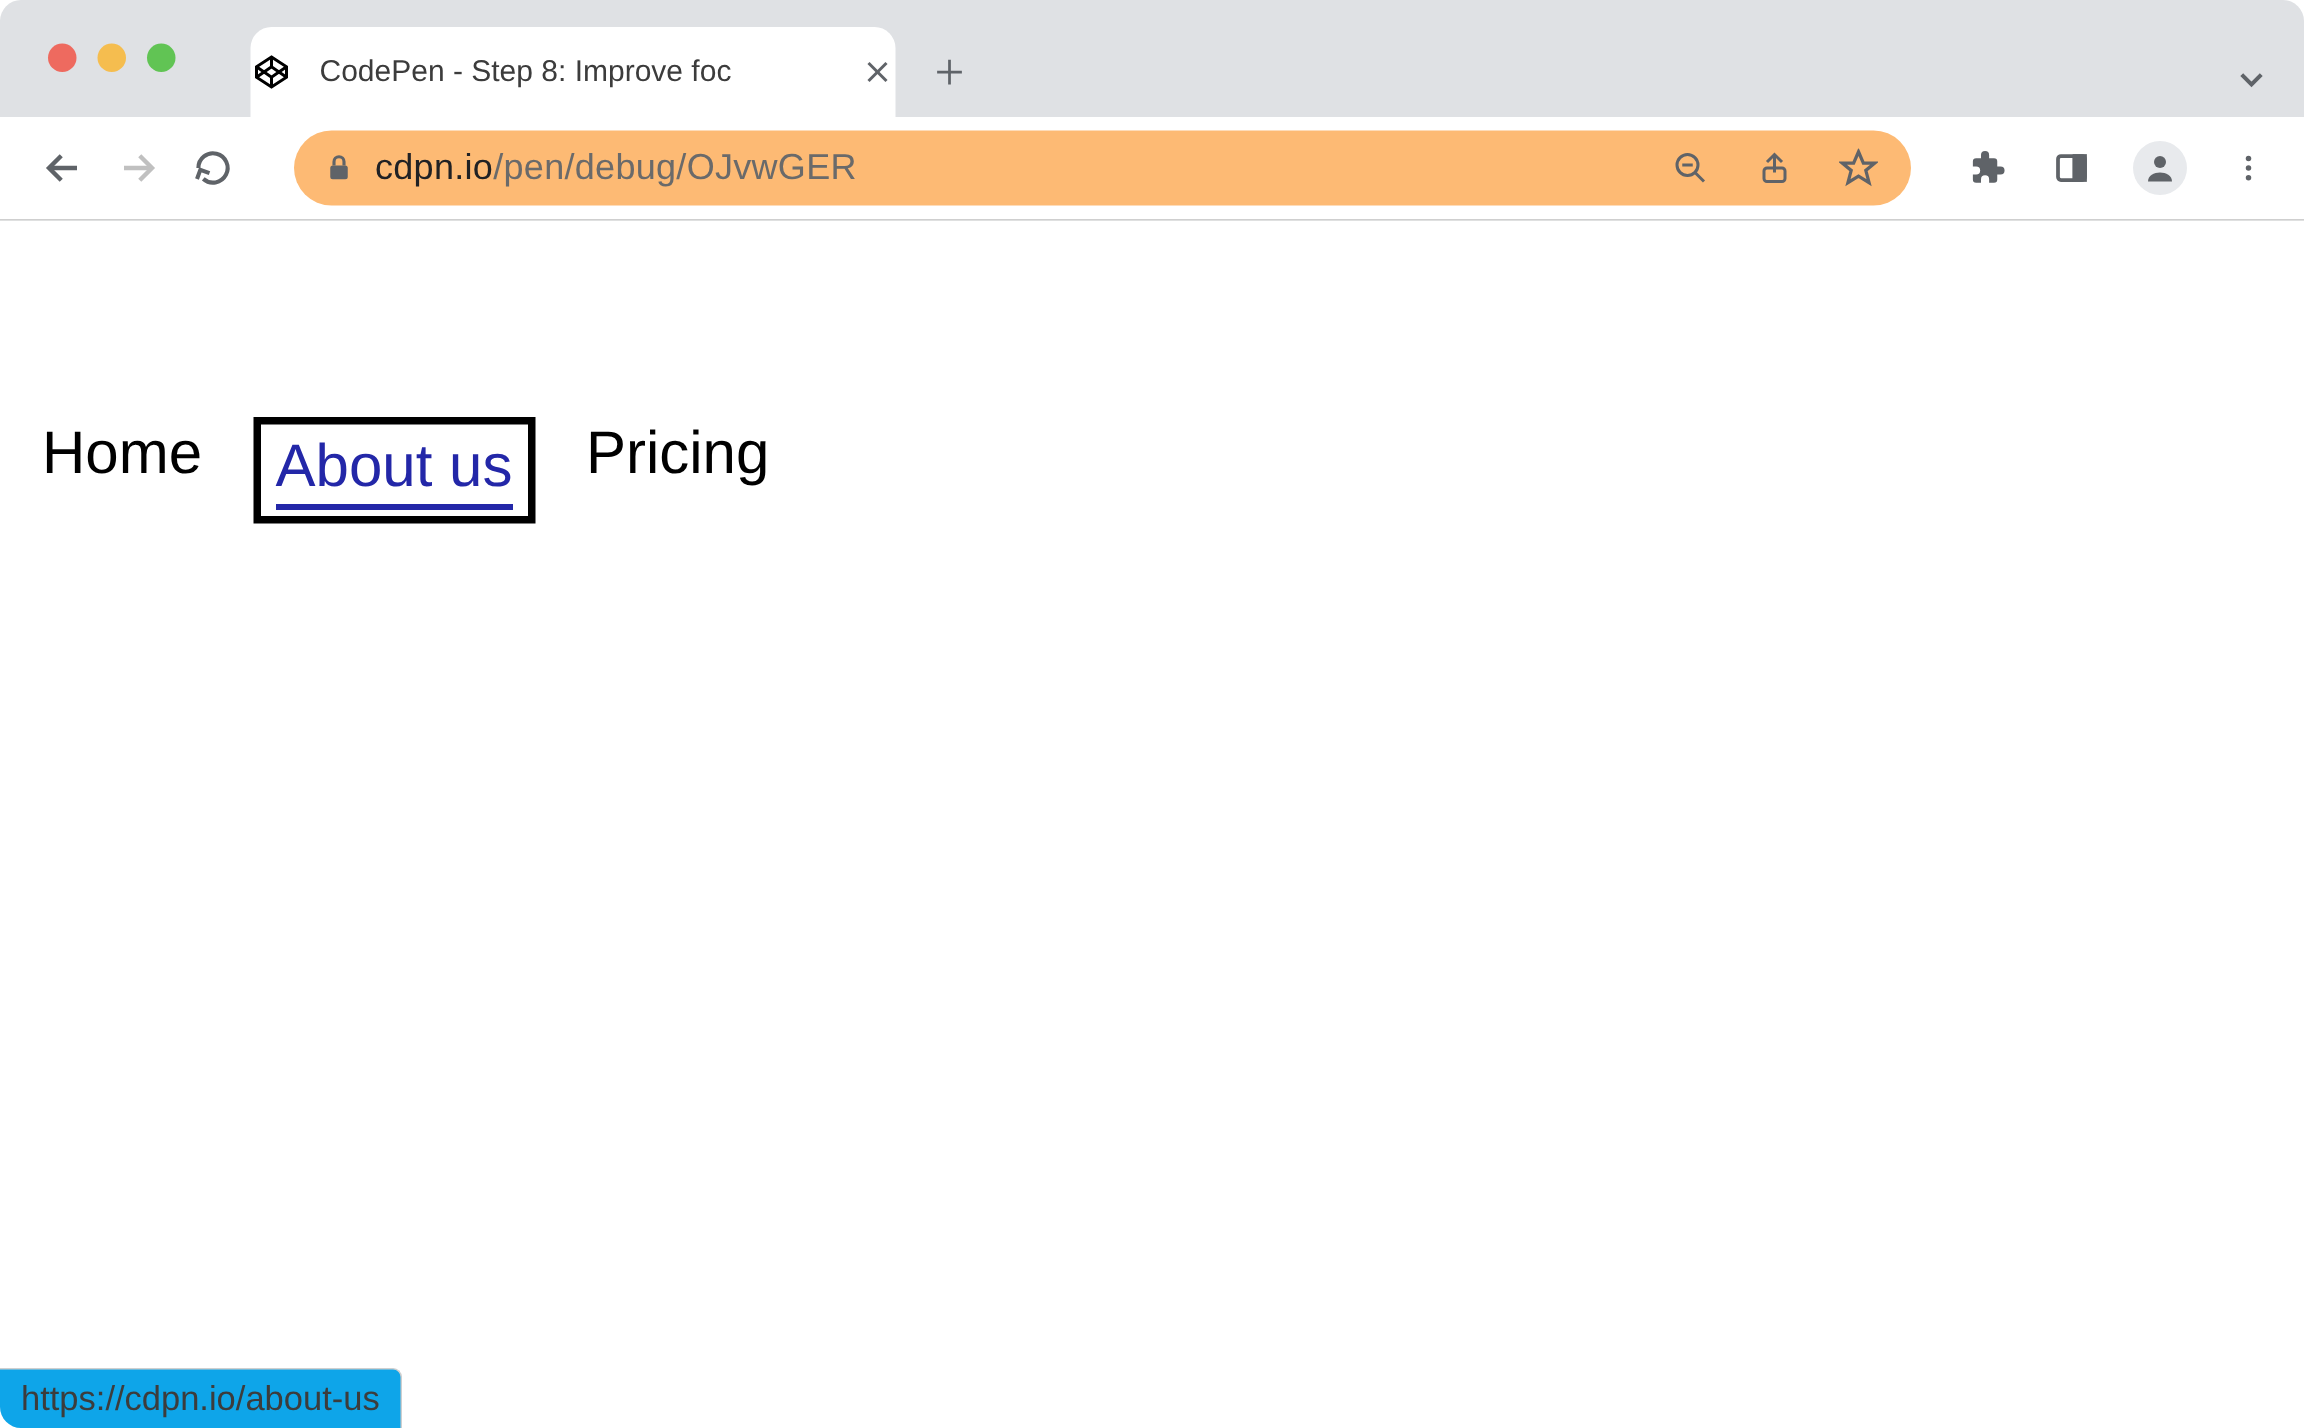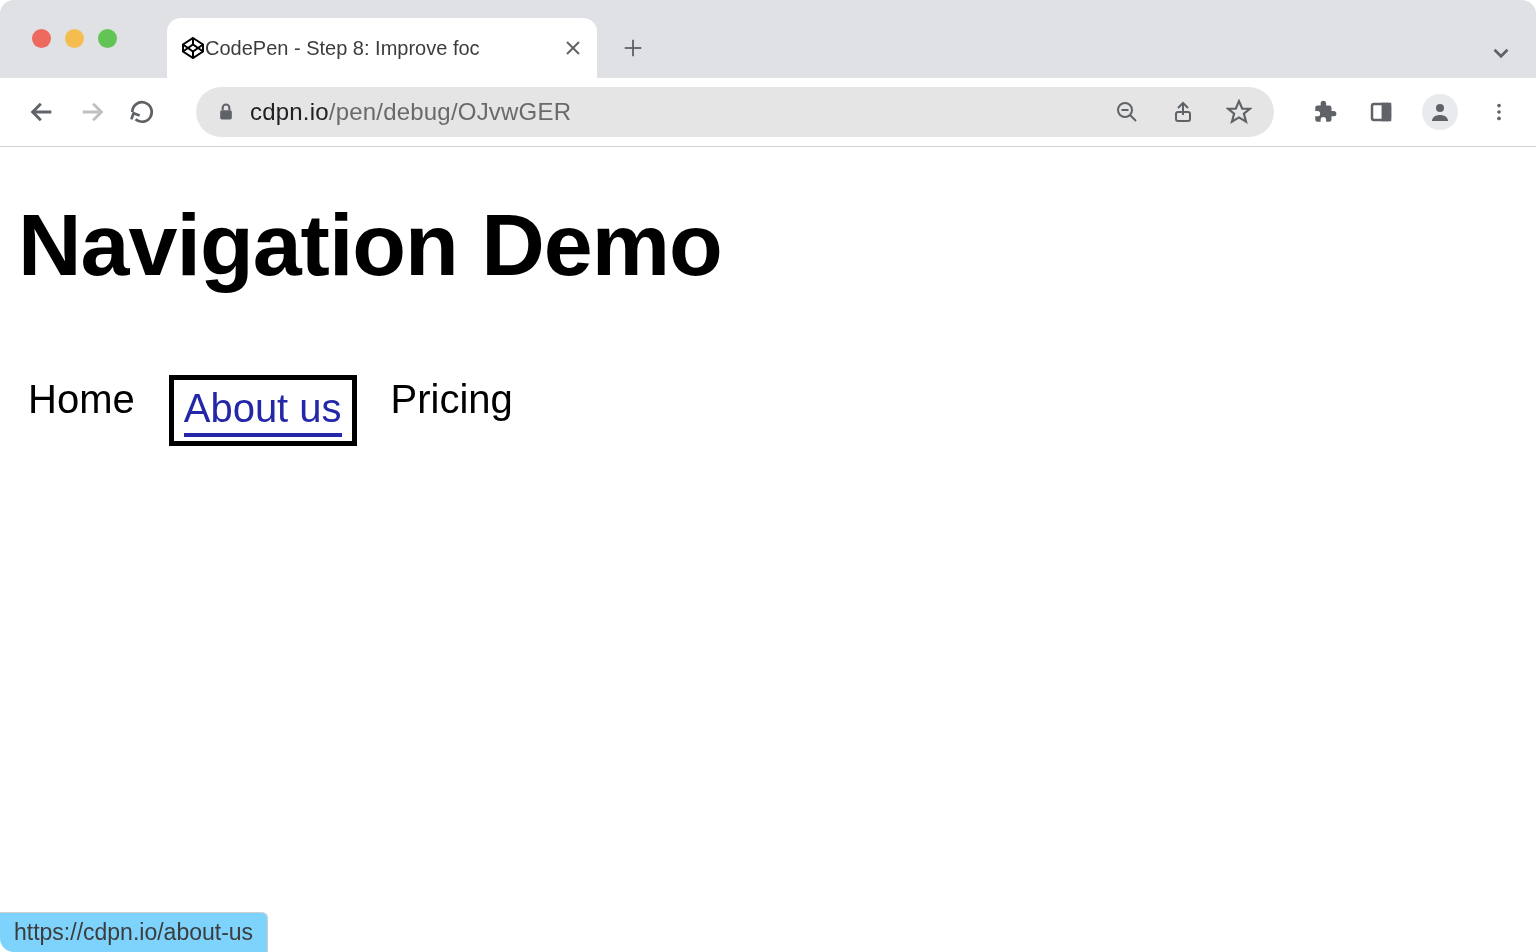--- a/index.html
+++ b/index.html
@@ -36,22 +36,22 @@
     .green { background: #61c454; }
     .tab {
       margin-left: 50px;
       background: #fff;
       height: 60px;
       width: 430px;
       border-top-left-radius: 14px;
       border-top-right-radius: 14px;
       display: flex;
       align-items: center;
-      padding: 0 14px;
-      gap: 0;
+      padding: 0 2px;
+      gap: 20px;
       position: relative;
     }
     .tab-title {
       font-size: 20px;
       color: #3c3c3c;
       white-space: nowrap;
       overflow: hidden;
       flex: 1;
       mask-image: linear-gradient(to right, black 85%, transparent 100%);
       -webkit-mask-image: linear-gradient(to right, black 85%, transparent 100%);
@@ -92,21 +92,21 @@
     .nav-btn {
       width: 40px; height: 40px;
       display: flex; align-items: center; justify-content: center;
       color: #5f6368;
       border-radius: 50%;
     }
     .nav-btn.disabled { color: #b9b9b9; }
     .omnibox {
       flex: 1;
       height: 50px;
-      background: #e5e5e5;
+      background: #fdba74;
       border-radius: 25px;
       display: flex;
       align-items: center;
       padding: 16px 20px;
       margin: 0 16px 0 24px;
       gap: 14px;
     }
     .omnibox-text {
       font-size: 24px;
       color: #202124;
@@ -165,21 +165,21 @@
     }
     .nav-link.focused .link-text {
       border-bottom: 4px solid #2327a8;
       padding-bottom: 2px;
       display: inline-block;
     }
     .status-bar {
       position: absolute;
       left: 0;
       bottom: 0;
-      background: #7dd3fc;
+      background: #0ea5e9;
       border: 1px solid #cfcfcf;
       border-left: none;
       border-bottom: none;
       border-top-right-radius: 6px;
       padding: 6px 14px;
       font-size: 23px;
       color: #3c3c3c;
     }
     svg { display: block; }
   </style>
@@ -299,21 +299,20 @@
           <circle cx="12" cy="5" r="2"></circle>
             <circle cx="12" cy="12" r="2"></circle>
             <circle cx="12" cy="19" r="2"></circle>
         </svg>
       </span>
     </div>
   </div>
 </div>
 
 <div class="page">
-  <h1>Navigation Demo</h1>
   <nav class="nav">
     <a href="#" class="nav-link"><span class="link-text">Home</span></a>
     <a href="#" class="nav-link focused"><span class="link-text">About us</span></a>
     <a href="#" class="nav-link"><span class="link-text">Pricing</span></a>
   </nav>
 </div>
 
 <div class="status-bar">https://cdpn.io/about-us</div>
 
 </body></html>

